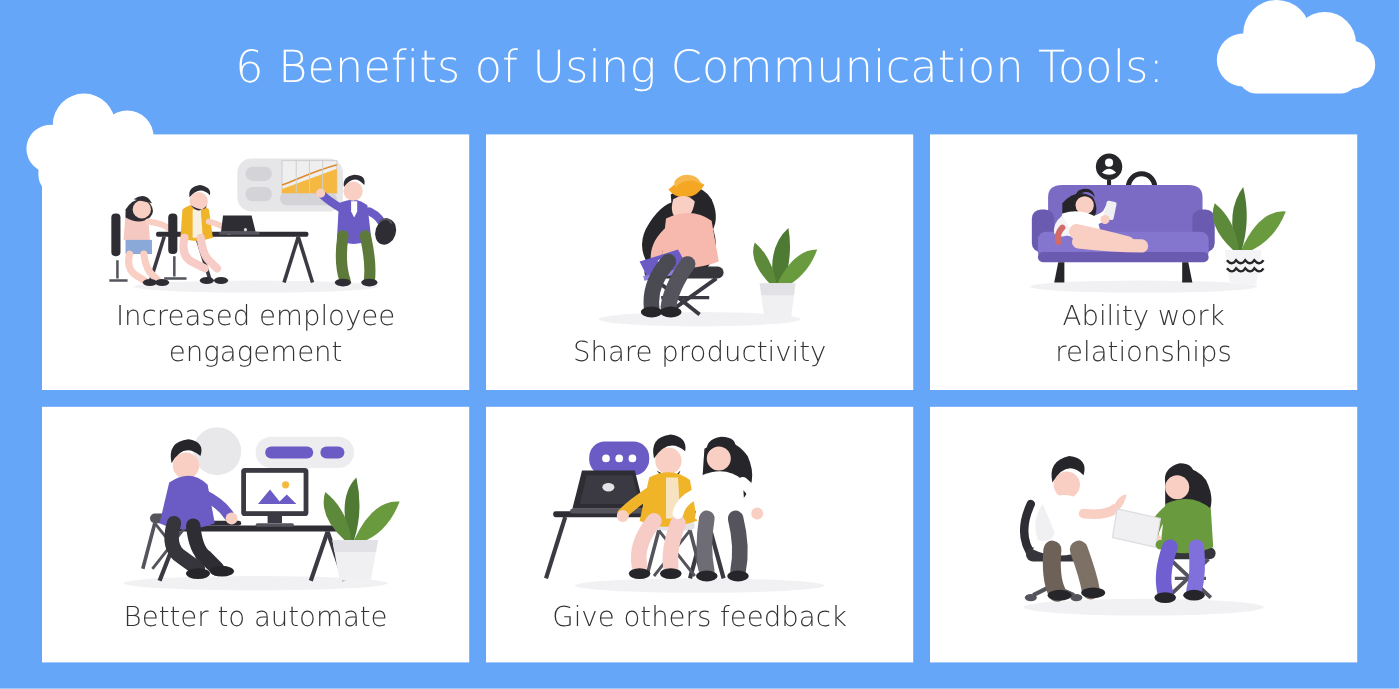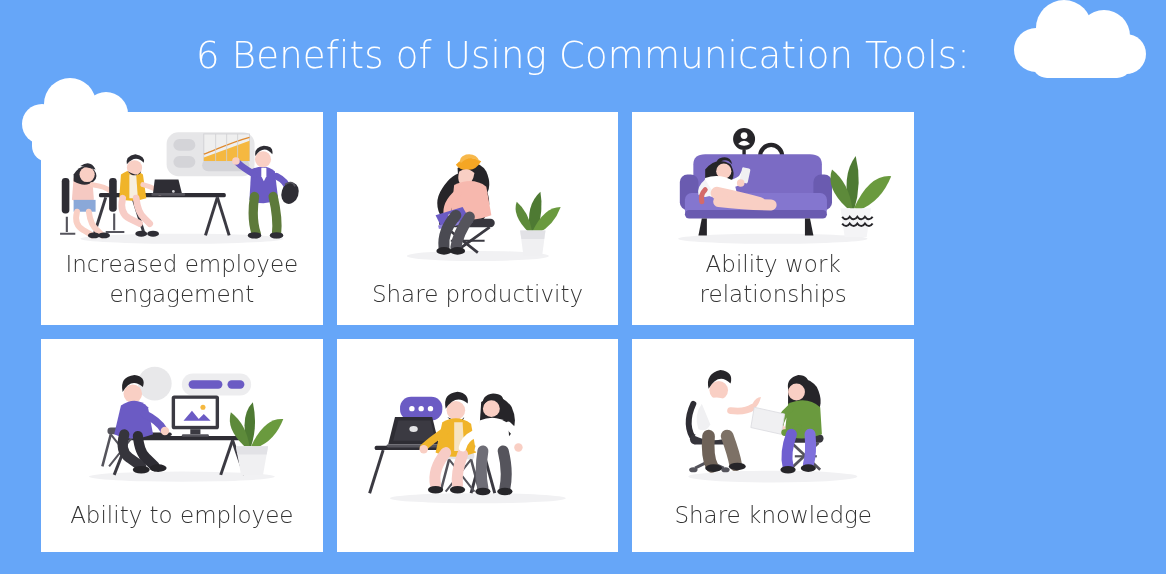--- a/index.html
+++ b/index.html
@@ -37,23 +37,23 @@
     letter-spacing: 0.2px;
     white-space: nowrap;
     line-height: 1;
     font-family: "DejaVu Sans", sans-serif;
     text-align: right;
   }
 
   
   .grid {
     position: absolute;
-    left: 41px;
+    left: 35px;
     top: 112px;
-    width: 873px;
+    width: 1096px;
     height: 440px;
     display: grid;
     grid-template-columns: repeat(3, 1fr);
     grid-template-rows: repeat(2, 1fr);
     column-gap: 18px;
     row-gap: 22px;
     gap: 14px;
   }
   .card {
     background: #ffffff;
@@ -342,21 +342,21 @@
 
           <g>
             <path d="M228 100 q-10 -36 6 -52 q6 28 -2 52 Z" fill="#4e7a33"></path>
             <path d="M232 100 q16 -34 38 -32 q-10 26 -32 34 Z" fill="#6a9a3e"></path>
             <path d="M224 100 q-22 -20 -16 -40 q18 14 22 40 Z" fill="#5d8a3a"></path>
             <path d="M214 100 l38 0 l-6 34 l-26 0 Z" fill="#f0f0f2"></path>
             <path d="M214 100 l38 0 l-1.6 10 l-34.8 0 Z" fill="#e2e2e6"></path>
           </g>
         </svg>
       </div>
-      <div class="card-label">Ability to employee</div>
+      <div class="card-label">Better to automate</div>
     </div>
 
     <div class="card card-row2">
       <div class="art">
         <svg viewBox="0 0 300 150" width="300" height="150" xmlns="http://www.w3.org/2000/svg">
           <ellipse cx="150" cy="138" rx="104" ry="6" fill="#f1f1f3"></ellipse>
 
           <g>
             <rect x="58" y="18" width="50" height="28" rx="13" fill="#6b5bc4"></rect>
             <path d="M74 44 L68 56 L86 46 Z" fill="#6b5bc4"></path>
@@ -401,20 +401,21 @@
             <path d="M186 52 q12 10 12 22" stroke="#ffffff" stroke-width="9" fill="none" stroke-linecap="round"></path>
             <circle cx="198" cy="78" r="5" fill="#f9cfc4"></circle>
             <path d="M146 62 q-12 6 -14 16" stroke="#ffffff" stroke-width="9" fill="none" stroke-linecap="round"></path>
             <path d="M156 82 q-4 24 0 44" stroke="#6e6d76" stroke-width="13" fill="none" stroke-linecap="round"></path>
             <path d="M180 82 q6 24 2 44" stroke="#55545c" stroke-width="13" fill="none" stroke-linecap="round"></path>
             <ellipse cx="156" cy="130" rx="9" ry="4.5" fill="#262529"></ellipse>
             <ellipse cx="182" cy="130" rx="9" ry="4.5" fill="#262529"></ellipse>
           </g>
         </svg>
       </div>
+      <div class="card-label">Give others feedback</div>
     </div>
 
     <div class="card card-row2">
       <div class="art">
         <svg viewBox="0 0 300 150" width="300" height="150" xmlns="http://www.w3.org/2000/svg">
           <ellipse cx="150" cy="136" rx="100" ry="7" fill="#f1f1f3"></ellipse>
 
           <path d="M56 50 q-12 26 2 44" stroke="#2e2d34" stroke-width="7" fill="none" stroke-linecap="round"></path>
           <rect x="52" y="86" width="46" height="12" rx="6" fill="#36353c"></rect>
           <path d="M74 98 L74 118" stroke="#55545c" stroke-width="4"></path>
@@ -449,17 +450,16 @@
 
             <path d="M128 54 L164 62 L160 86 L124 78 Z" fill="#f0f0f2" stroke="#dcdce0" stroke-width="1"></path>
             <path d="M164 84 q12 0 16 -6" stroke="#6a9a3e" stroke-width="8" fill="none" stroke-linecap="round"></path>
             <path d="M172 86 q-8 22 -4 38" stroke="#6f5fd0" stroke-width="13" fill="none" stroke-linecap="round"></path>
             <path d="M194 86 q2 22 -2 36" stroke="#7f70dc" stroke-width="13" fill="none" stroke-linecap="round"></path>
             <ellipse cx="168" cy="128" rx="9" ry="4.5" fill="#262529"></ellipse>
             <ellipse cx="192" cy="126" rx="9" ry="4.5" fill="#262529"></ellipse>
           </g>
         </svg>
       </div>
-      <div class="card-label">Share knowledge</div>
     </div>
 
   </div>
 </div>
 
 </body></html>

